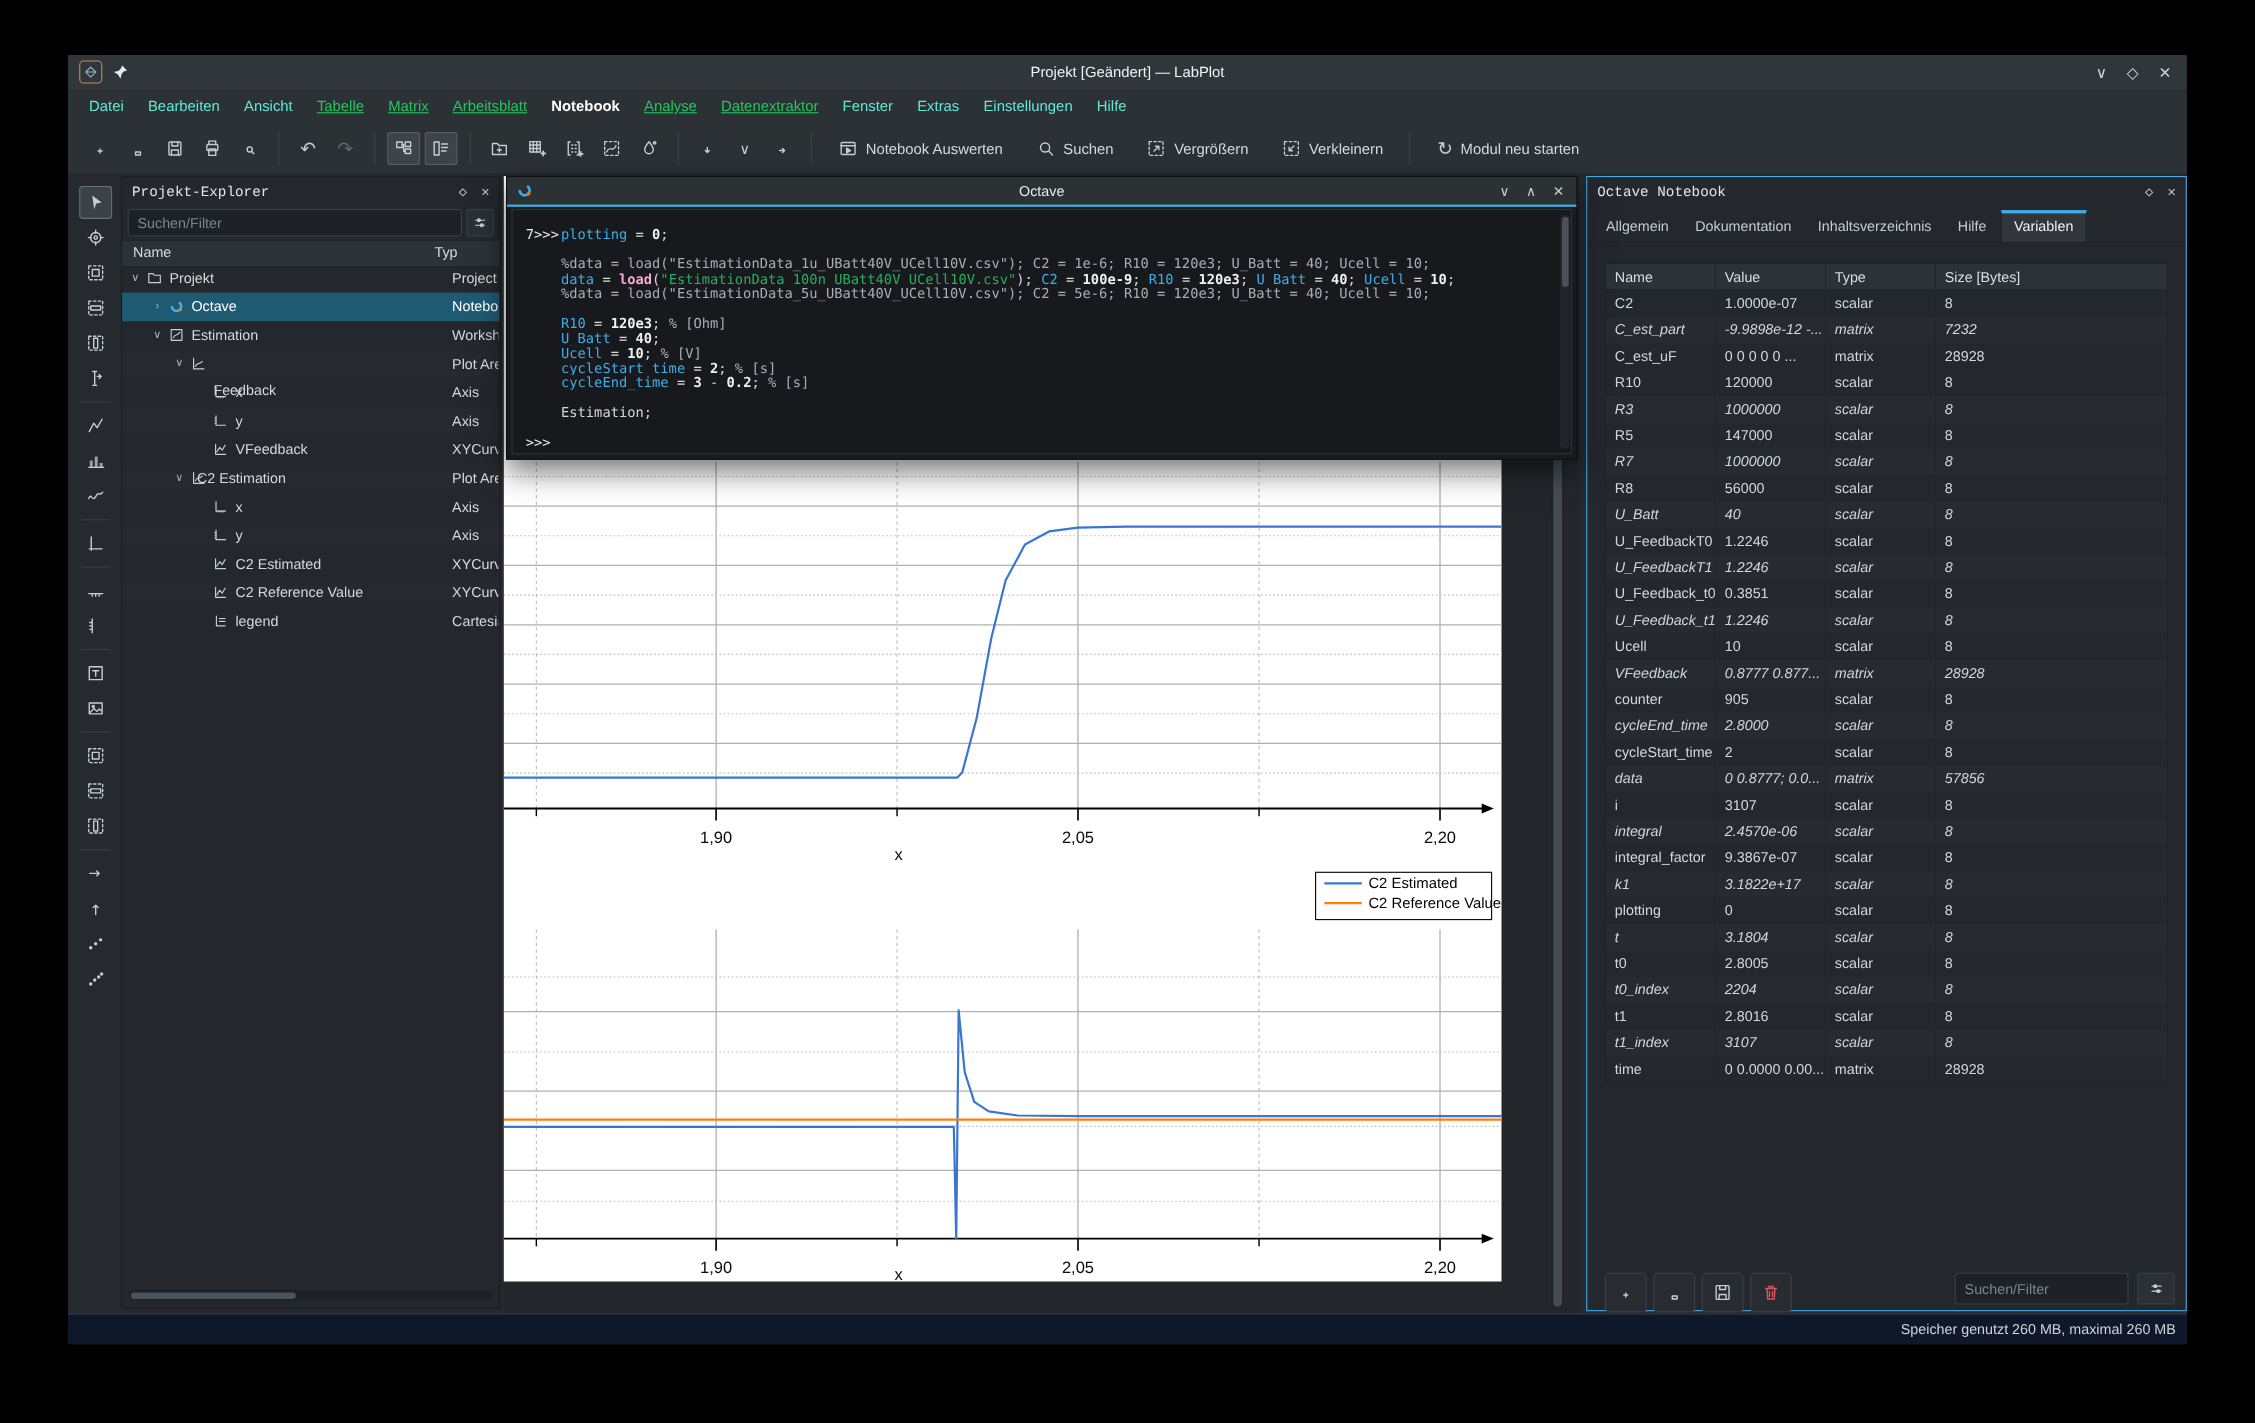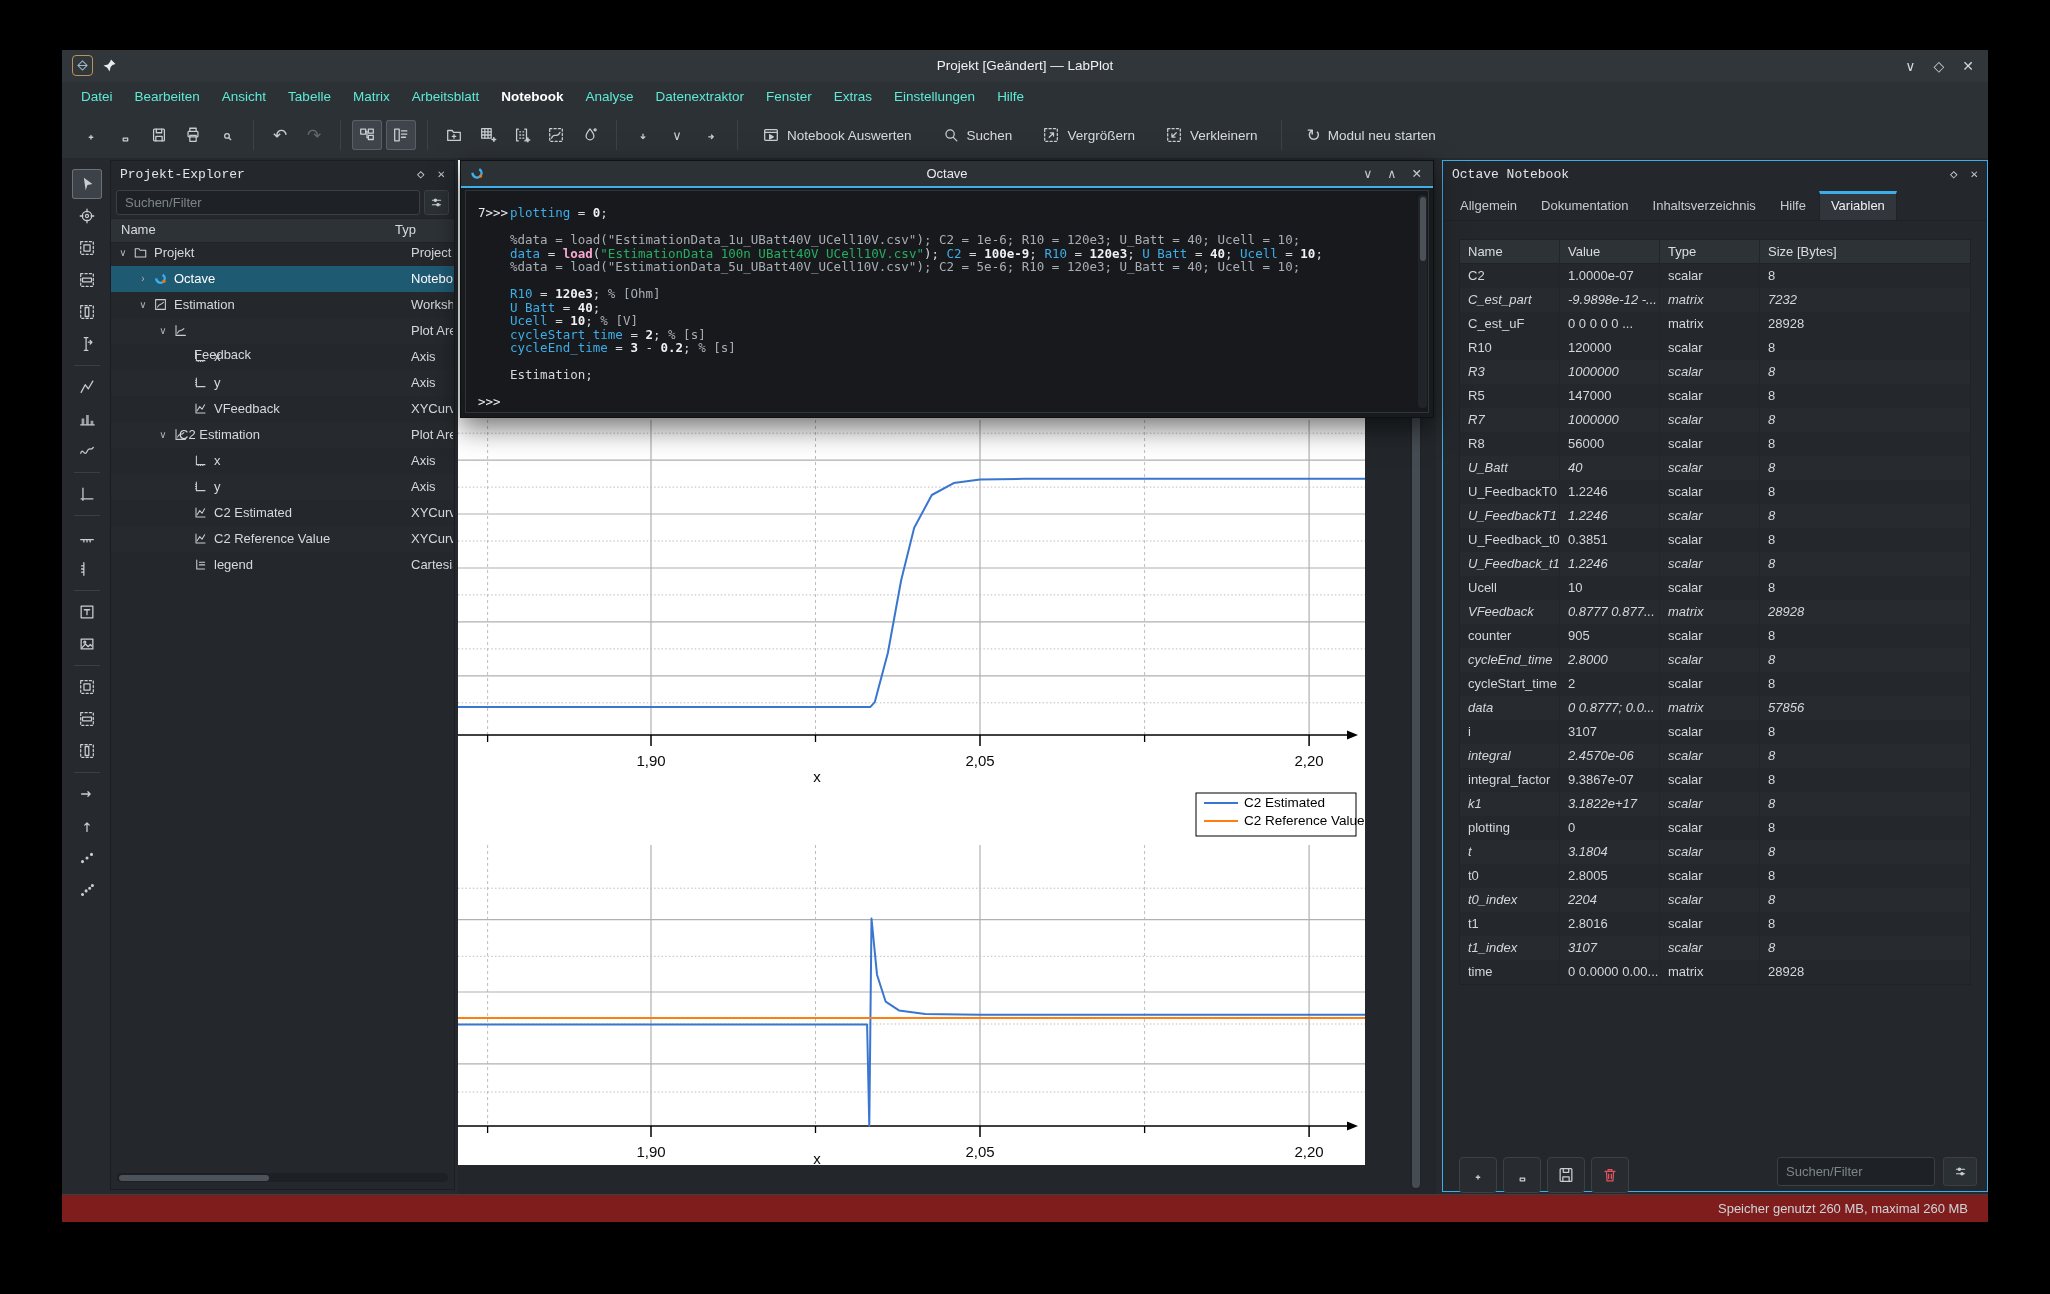--- a/index.html
+++ b/index.html
@@ -7,21 +7,21 @@
   #win{position:absolute;left:62px;top:50px;width:1926px;height:1172px;background:#2b3036;color:#ced3d8;font-size:13px;}
   
   .titlebar{position:absolute;top:0;left:0;right:0;height:32px;background:#31363b;}
   .tb-title{position:absolute;left:0;right:0;top:0;line-height:32px;text-align:center;font-size:13.5px;color:#eff1f3;}
   .tb-icons{position:absolute;left:10px;top:5px;display:flex;gap:9px;align-items:center;}
   .appicon{width:21px;height:21px;border:1.5px solid #bd9158;border-radius:4px;display:flex;align-items:center;justify-content:center;box-sizing:border-box;}
   .tb-controls{position:absolute;right:14px;top:0;height:32px;display:flex;gap:18px;align-items:center;font-size:14px;color:#cfd4d9;}
   
   .menubar{position:absolute;top:32px;left:0;right:0;height:30px;background:#2c3136;display:flex;align-items:center;padding-left:8px;}
   .menu-item{padding:0 11px;line-height:30px;font-size:13.5px;color:#5eead4;}
-  .menu-item.disabled{color:#5eead4;}
+  .menu-item.disabled{color:#22c55e;text-decoration:underline;}
   .menu-item.active{color:#ffffff;font-weight:bold;}
   
   .toolbar{position:absolute;top:62px;left:0;right:0;height:46px;background:#2c3136;border-bottom:1px solid #202428;display:flex;align-items:center;padding-left:12px;}
   .tsep{width:1px;height:30px;background:#3d4248;margin:0 9px;flex:none;}
   .tbtn{width:30px;height:30px;border-radius:3px;display:flex;align-items:center;justify-content:center;margin:0 2px;flex:none;}
   .tbtn.pressed{background:#3e4449;box-shadow:inset 0 0 0 1px #585f66;}
   .tbtn.disabled{opacity:.35;}
   .tlbl{display:flex;align-items:center;gap:7px;padding:5px 10px;margin:0 5px;border-radius:3px;font-size:13.5px;color:#d6dadd;white-space:nowrap;flex:none;}
   .uic{font-size:17px;line-height:1;color:#c9ced3;}
   
@@ -77,21 +77,21 @@
   #nb-table{position:absolute;left:16px;right:16px;top:78px;border:1px solid #1f2327;}
   .nt-head{display:flex;height:23px;background:#2d3237;border-bottom:1px solid #1f2327;font-size:13px;color:#dadee1;}
   .nt-row{display:flex;height:24px;font-size:13px;color:#d3d7da;}
   .nt-row.alt{background:#272b2f;font-style:italic;}
   .ntc{box-sizing:border-box;padding:4px 0 0 8px;border-right:1px solid #22262a;overflow:hidden;white-space:nowrap;}
   .ntc:nth-child(1){width:100px;}.ntc:nth-child(2){width:100px;}.ntc:nth-child(3){width:100px;}.ntc:nth-child(4){flex:1;border-right:none;}
   .fbtn{position:absolute;width:38px;height:36px;border:1px solid #3c4147;border-radius:4px;background:#282c30;display:flex;align-items:center;justify-content:center;box-sizing:border-box;}
   #nb-search{position:absolute;right:52px;top:996px;width:158px;height:29px;background:#1e2226;border:1px solid #3a4046;border-radius:3px;color:#d7dbde;padding:0 8px;font-size:13px;box-sizing:border-box;}
   #nb-filter{position:absolute;right:10px;top:996px;width:34px;height:29px;}
   
-  .statusbar{position:absolute;bottom:0;left:0;right:0;height:28px;background:#7f1d1d;border-top:1px solid #3a3f44;display:flex;align-items:center;justify-content:flex-end;padding-right:20px;font-size:13px;color:#ced3d8;box-sizing:border-box;}
+  .statusbar{position:absolute;bottom:0;left:0;right:0;height:28px;background:#0f172a;border-top:1px solid #3a3f44;display:flex;align-items:center;justify-content:flex-end;padding-right:10px;font-size:13px;color:#ced3d8;box-sizing:border-box;}
   svg{display:block;}
 </style>
 </head>
 <body>
 
 <div id="win">
   <div class="titlebar">
     <div class="tb-icons">
       <span class="appicon">
         <svg width="13" height="13" viewBox="0 0 20 20" fill="none" stroke="#9fb7c6" stroke-width="1.6">

